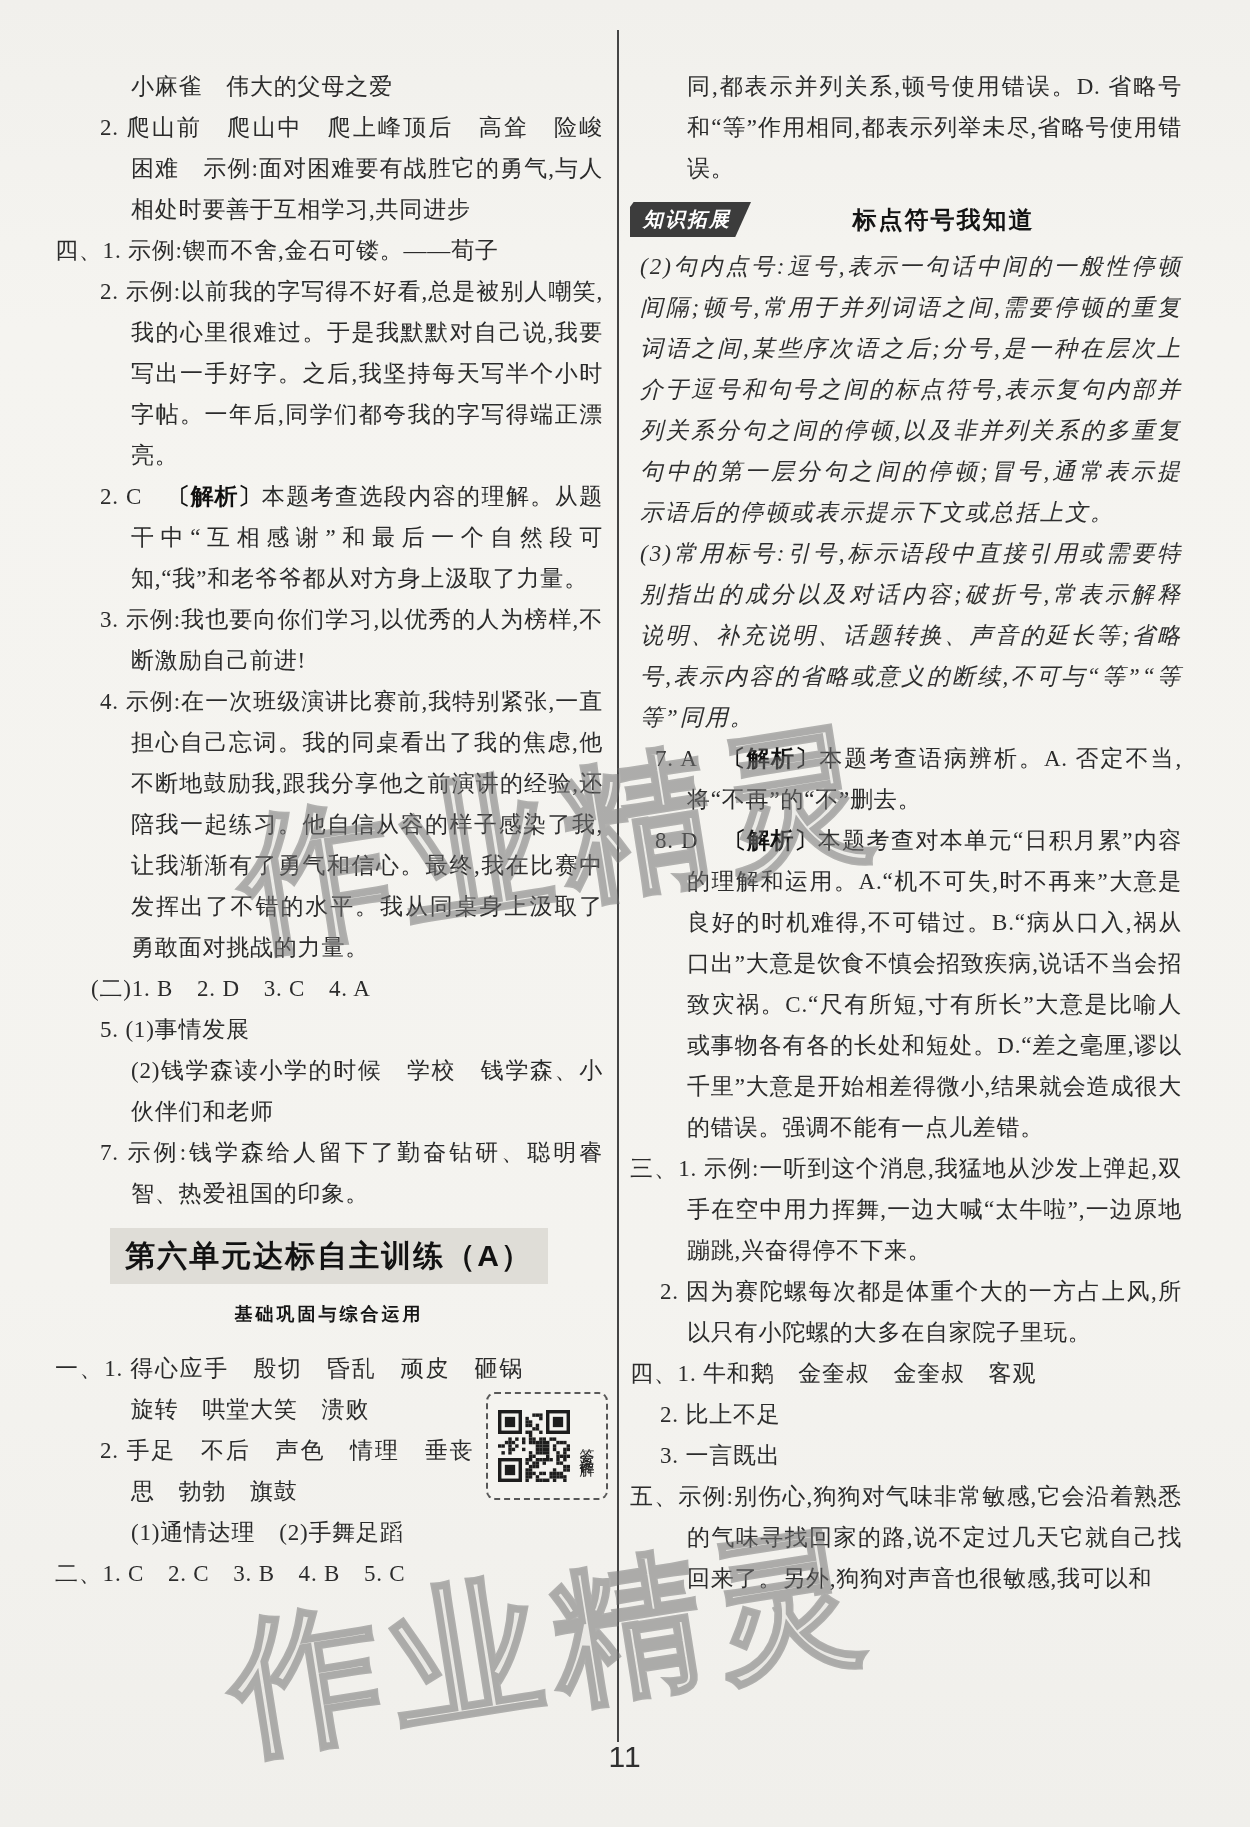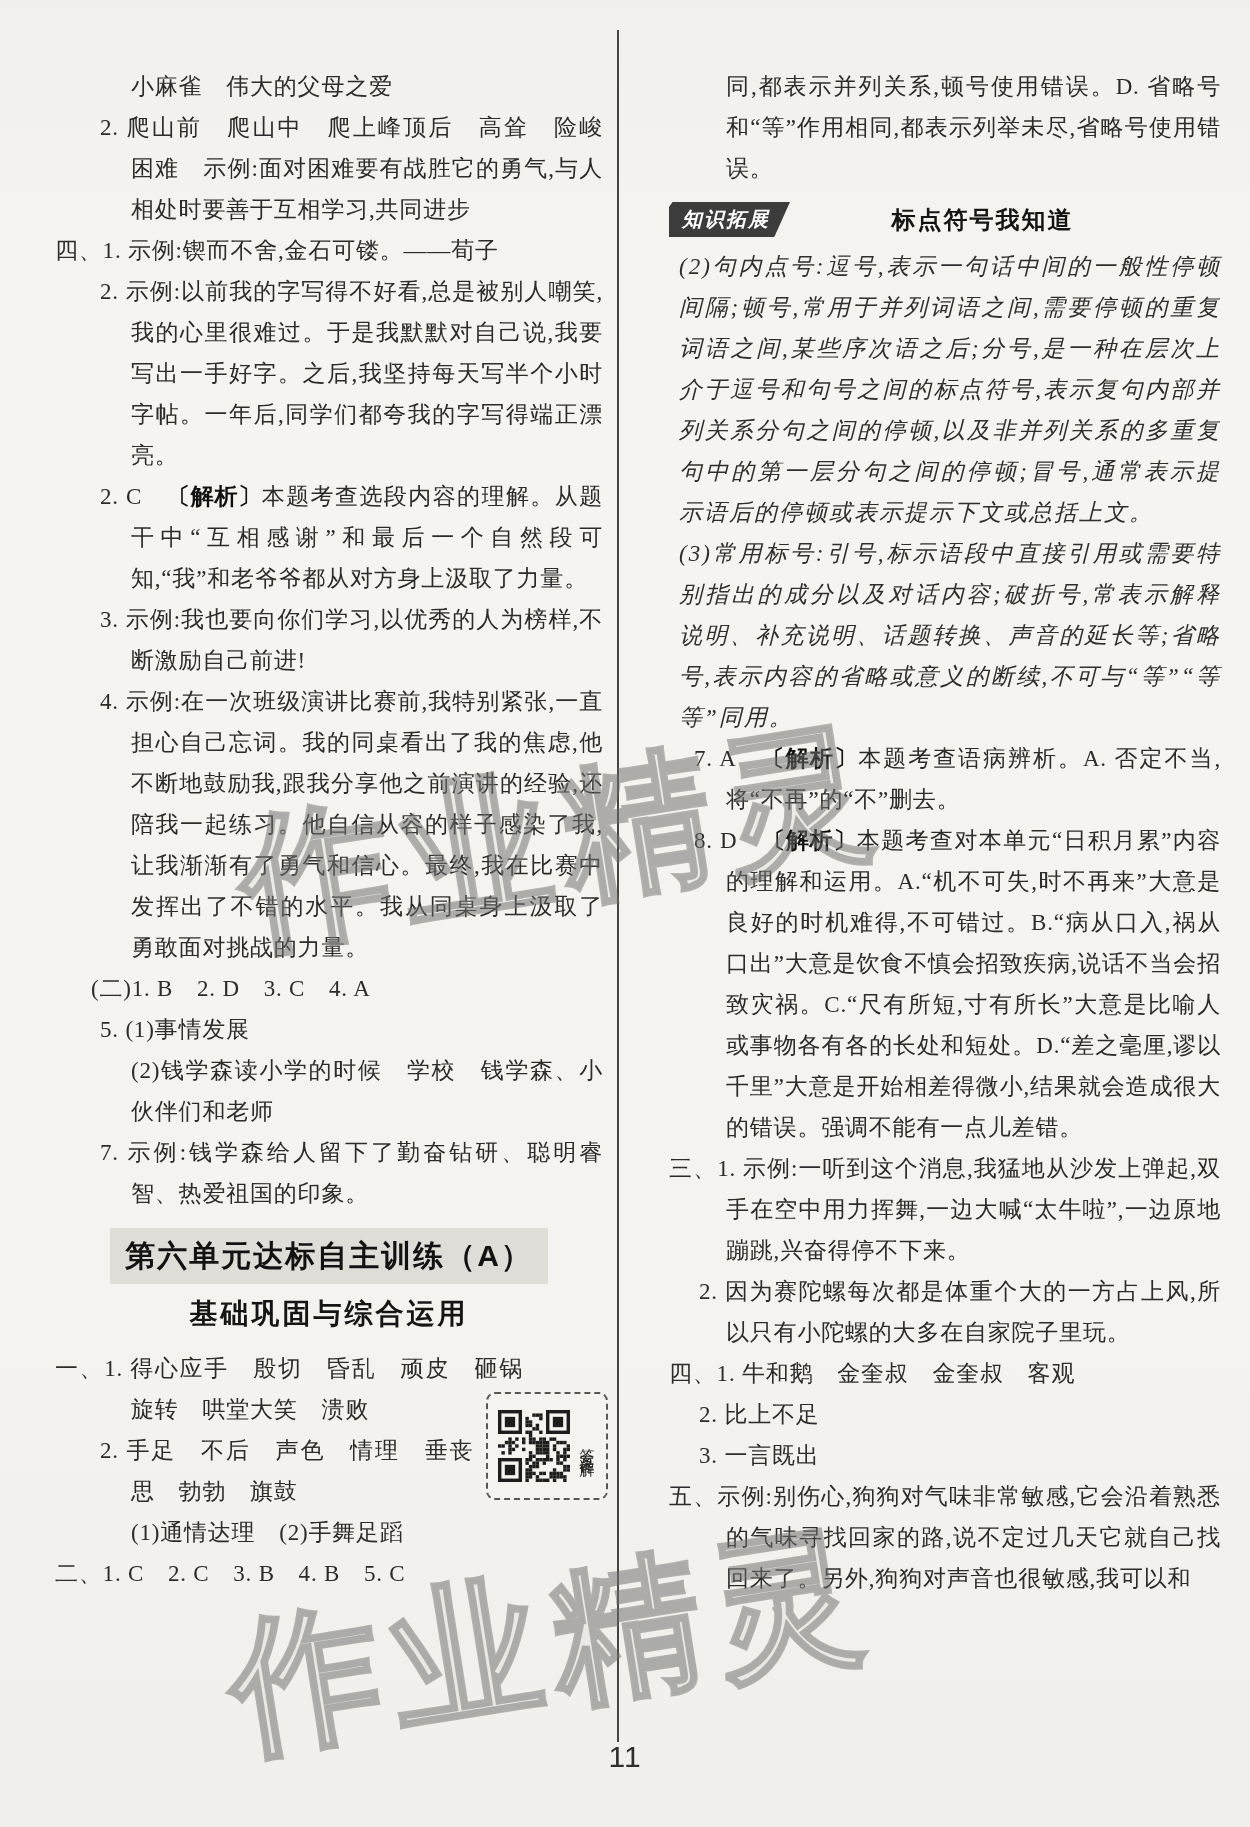--- a/index.html
+++ b/index.html
@@ -1,32 +1,32 @@
 <!DOCTYPE html>
 <html><head>
 <meta charset="utf-8">
 <style>
   html,body{margin:0;padding:0;background:#e8e7e3;}
   .page{position:relative;width:1250px;height:1827px;margin:0 auto;overflow:hidden;
         background:linear-gradient(180deg,#f1f0ec 0%,#f5f4f0 18%,#f4f3ef 70%,#f0efeb 100%);
         font-family:"Liberation Serif","DejaVu Serif",serif;color:#2b2b2b;}
   .col{position:absolute;top:66px;font-size:23px;line-height:41px;letter-spacing:.8px;text-align:justify;}
   .col-left{left:55px;width:548px;}
-  .col-right{left:669px;width:552px;}
+  .col-right{left:630px;width:552px;}
   .divider{position:absolute;left:617px;top:30px;width:2px;height:1712px;background:#454545;}
   .row{text-indent:0;}
   .row .seg{}
   .row .bseg{font-weight:bold;font-family:"Liberation Sans","DejaVu Sans",sans-serif;color:#101010;letter-spacing:0;}
   .kai{font-style:italic;letter-spacing:2px;color:#2e2e2e;}
   .narrow{width:392px;}
   .sec-heading{margin:14px 55px 10px;background:#dfddd7;text-align:center;
       font-family:"Liberation Sans","DejaVu Sans",sans-serif;font-weight:bold;font-size:30px;
       line-height:56px;letter-spacing:2px;color:#121212;padding:0 2px;}
   .sec-subheading{margin:4px 0 14px;text-align:center;font-family:"Liberation Sans","DejaVu Sans",sans-serif;
-      font-weight:bold;font-size:28px;line-height:40px;letter-spacing:3px;color:#151515;}
+      font-weight:bold;font-size:18px;line-height:40px;letter-spacing:3px;color:#151515;}
   .badge-row{display:flex;align-items:center;margin:10px 0 6px;}
   .badge{background:#3c3c3c;color:#ffffff;font-family:"Liberation Sans","DejaVu Sans",sans-serif;
       font-weight:bold;font-style:italic;font-size:20px;line-height:35px;padding:0 20px 0 13px;
       letter-spacing:2px;clip-path:polygon(0 14%,3% 0,100% 0,87% 100%,0 100%);}
   .badge-title{flex:1;text-align:center;font-family:"Liberation Sans","DejaVu Sans",sans-serif;
       font-weight:bold;font-size:24px;letter-spacing:2px;color:#141414;padding-right:46px;}
   .qr-box{position:absolute;left:486px;top:1392px;width:118px;height:104px;border:2px dashed #575757;
       border-radius:9px;display:flex;align-items:center;justify-content:center;gap:7px;background:#f4f3ef;}
   .qr-box svg{display:block;}
   .qr-label{writing-mode:vertical-rl;font-size:15px;letter-spacing:5px;color:#1e1e1e;

